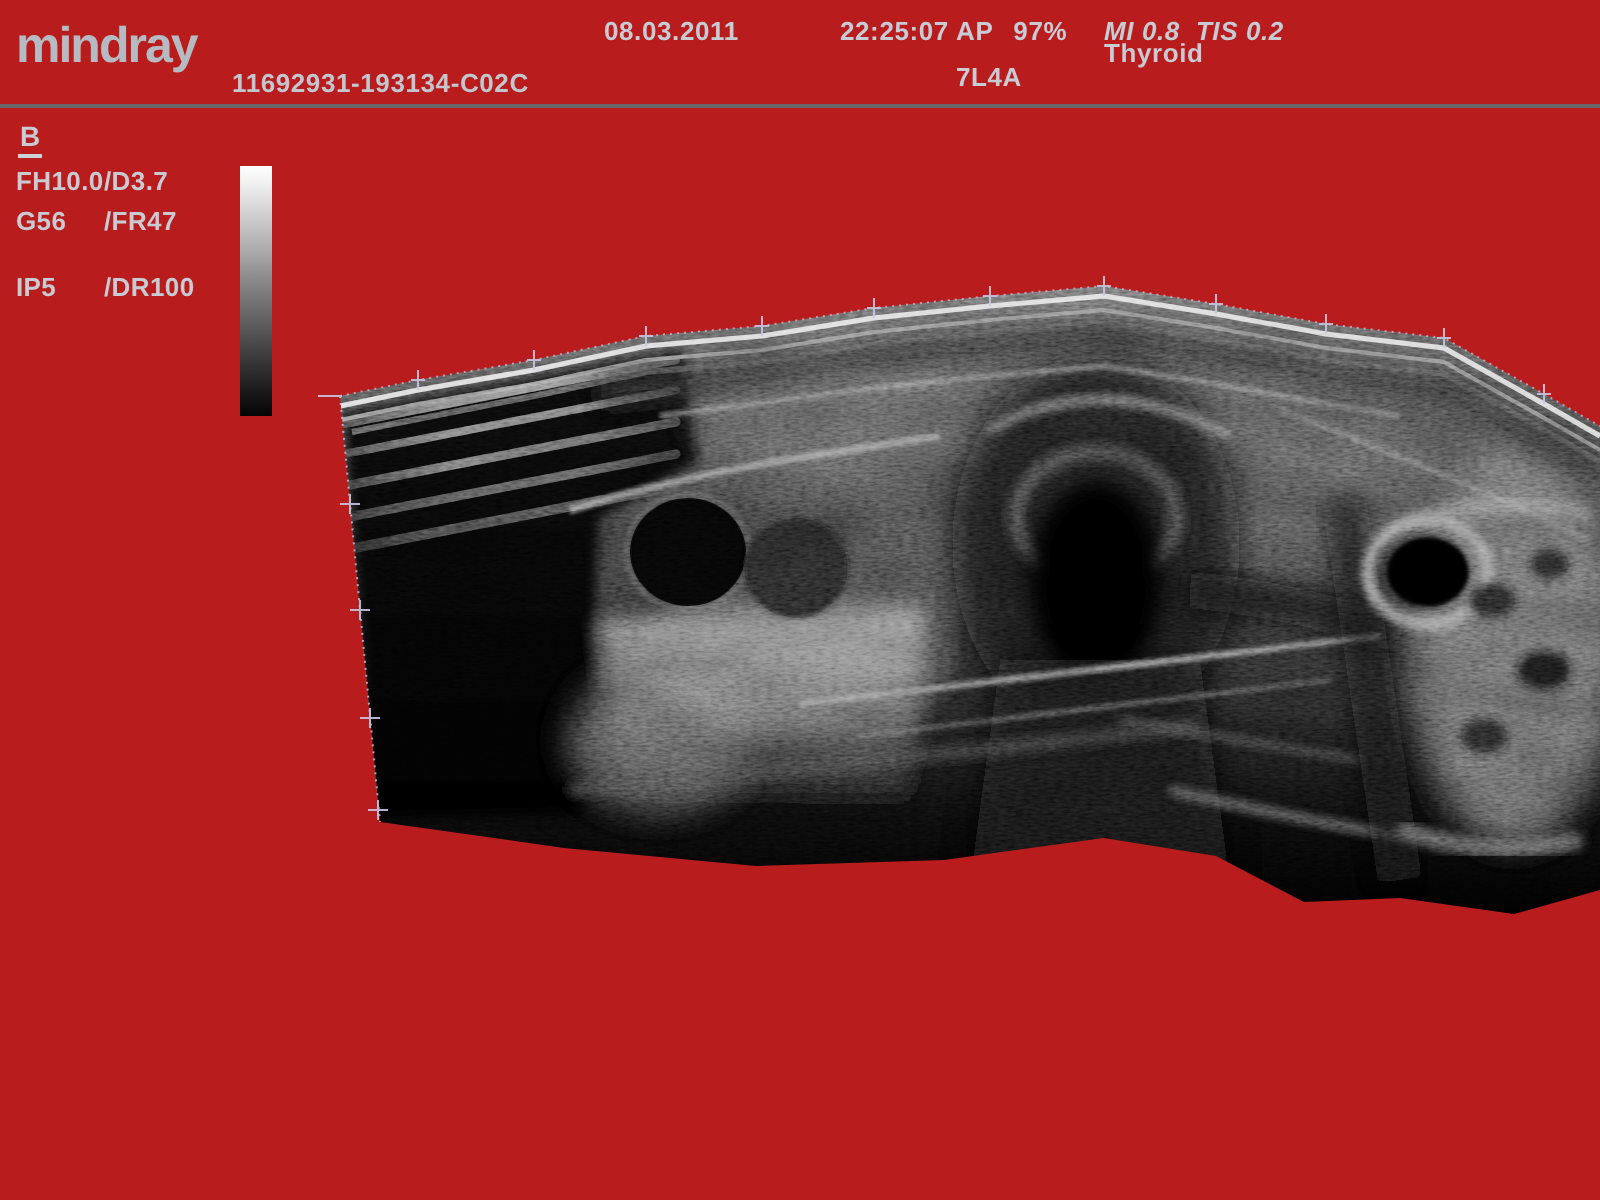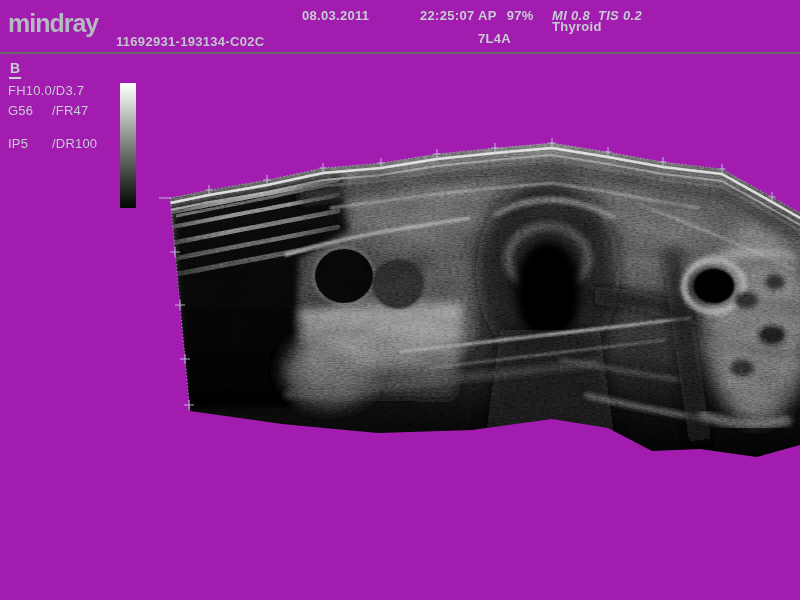--- a/index.html
+++ b/index.html
@@ -1,32 +1,32 @@
 <!DOCTYPE html>
 <html><head>
 <meta charset="utf-8">
 <style>
   html,body{margin:0;padding:0;background:#000;}
-  .screen{position:relative;width:800px;height:600px;background:#a21caf;overflow:hidden;
+  .screen{position:relative;width:800px;height:600px;background:#b91c1c;overflow:hidden;
           font-family:"Liberation Sans",sans-serif;color:#c7cbd3;}
   .abs{position:absolute;}
   .t{position:absolute;font-weight:bold;font-size:13px;letter-spacing:.3px;white-space:nowrap;}
   .logo{left:8px;top:9px;font-size:25px;color:#b6bac2;letter-spacing:-1px;}
   .exam-id{left:116px;top:34px;color:#c2c6ce;}
   .hdr-date{left:302px;top:8px;}
   .hdr-time{left:420px;top:8px;text-align:center;}
   .hdr-ap{left:478px;top:8px;}
   .hdr-ap .val{margin-left:10px;}
   .hdr-mitis{left:552px;top:8px;font-style:italic;}
   .hdr-mitis .tis{margin-left:8px;}
   .hdr-probe{left:478px;top:31px;}
   .hdr-preset{left:552px;top:19px;}
   .divider{left:0;top:52px;width:800px;height:2px;background:#67676b;}
   .mode{left:9px;top:60px;font-size:14px;padding:0 1px 1px 1px;border-bottom:2px solid #cdd1d9;}
-  .p-row{position:absolute;left:8px;width:120px;font-weight:normal;font-size:13px;letter-spacing:.2px;}
+  .p-row{position:absolute;left:8px;width:120px;font-weight:bold;font-size:13px;letter-spacing:.2px;}
   .p-row .c1{display:inline-block;width:44px;}
   .r1{top:83px}.r2{top:103px}.r3{top:136px}
   .graybar{left:120px;top:83px;width:16px;height:125px;
            background:linear-gradient(180deg,#ffffff 0%,#f2f2f2 6%,#b5b5b5 30%,#7e7e7e 50%,#3f3f3f 75%,#151515 92%,#050505 100%);}
   .image-area{left:0;top:54px;width:800px;height:546px;}
   svg{position:absolute;left:0;top:0;}
 </style>
 </head>
 <body>
 

